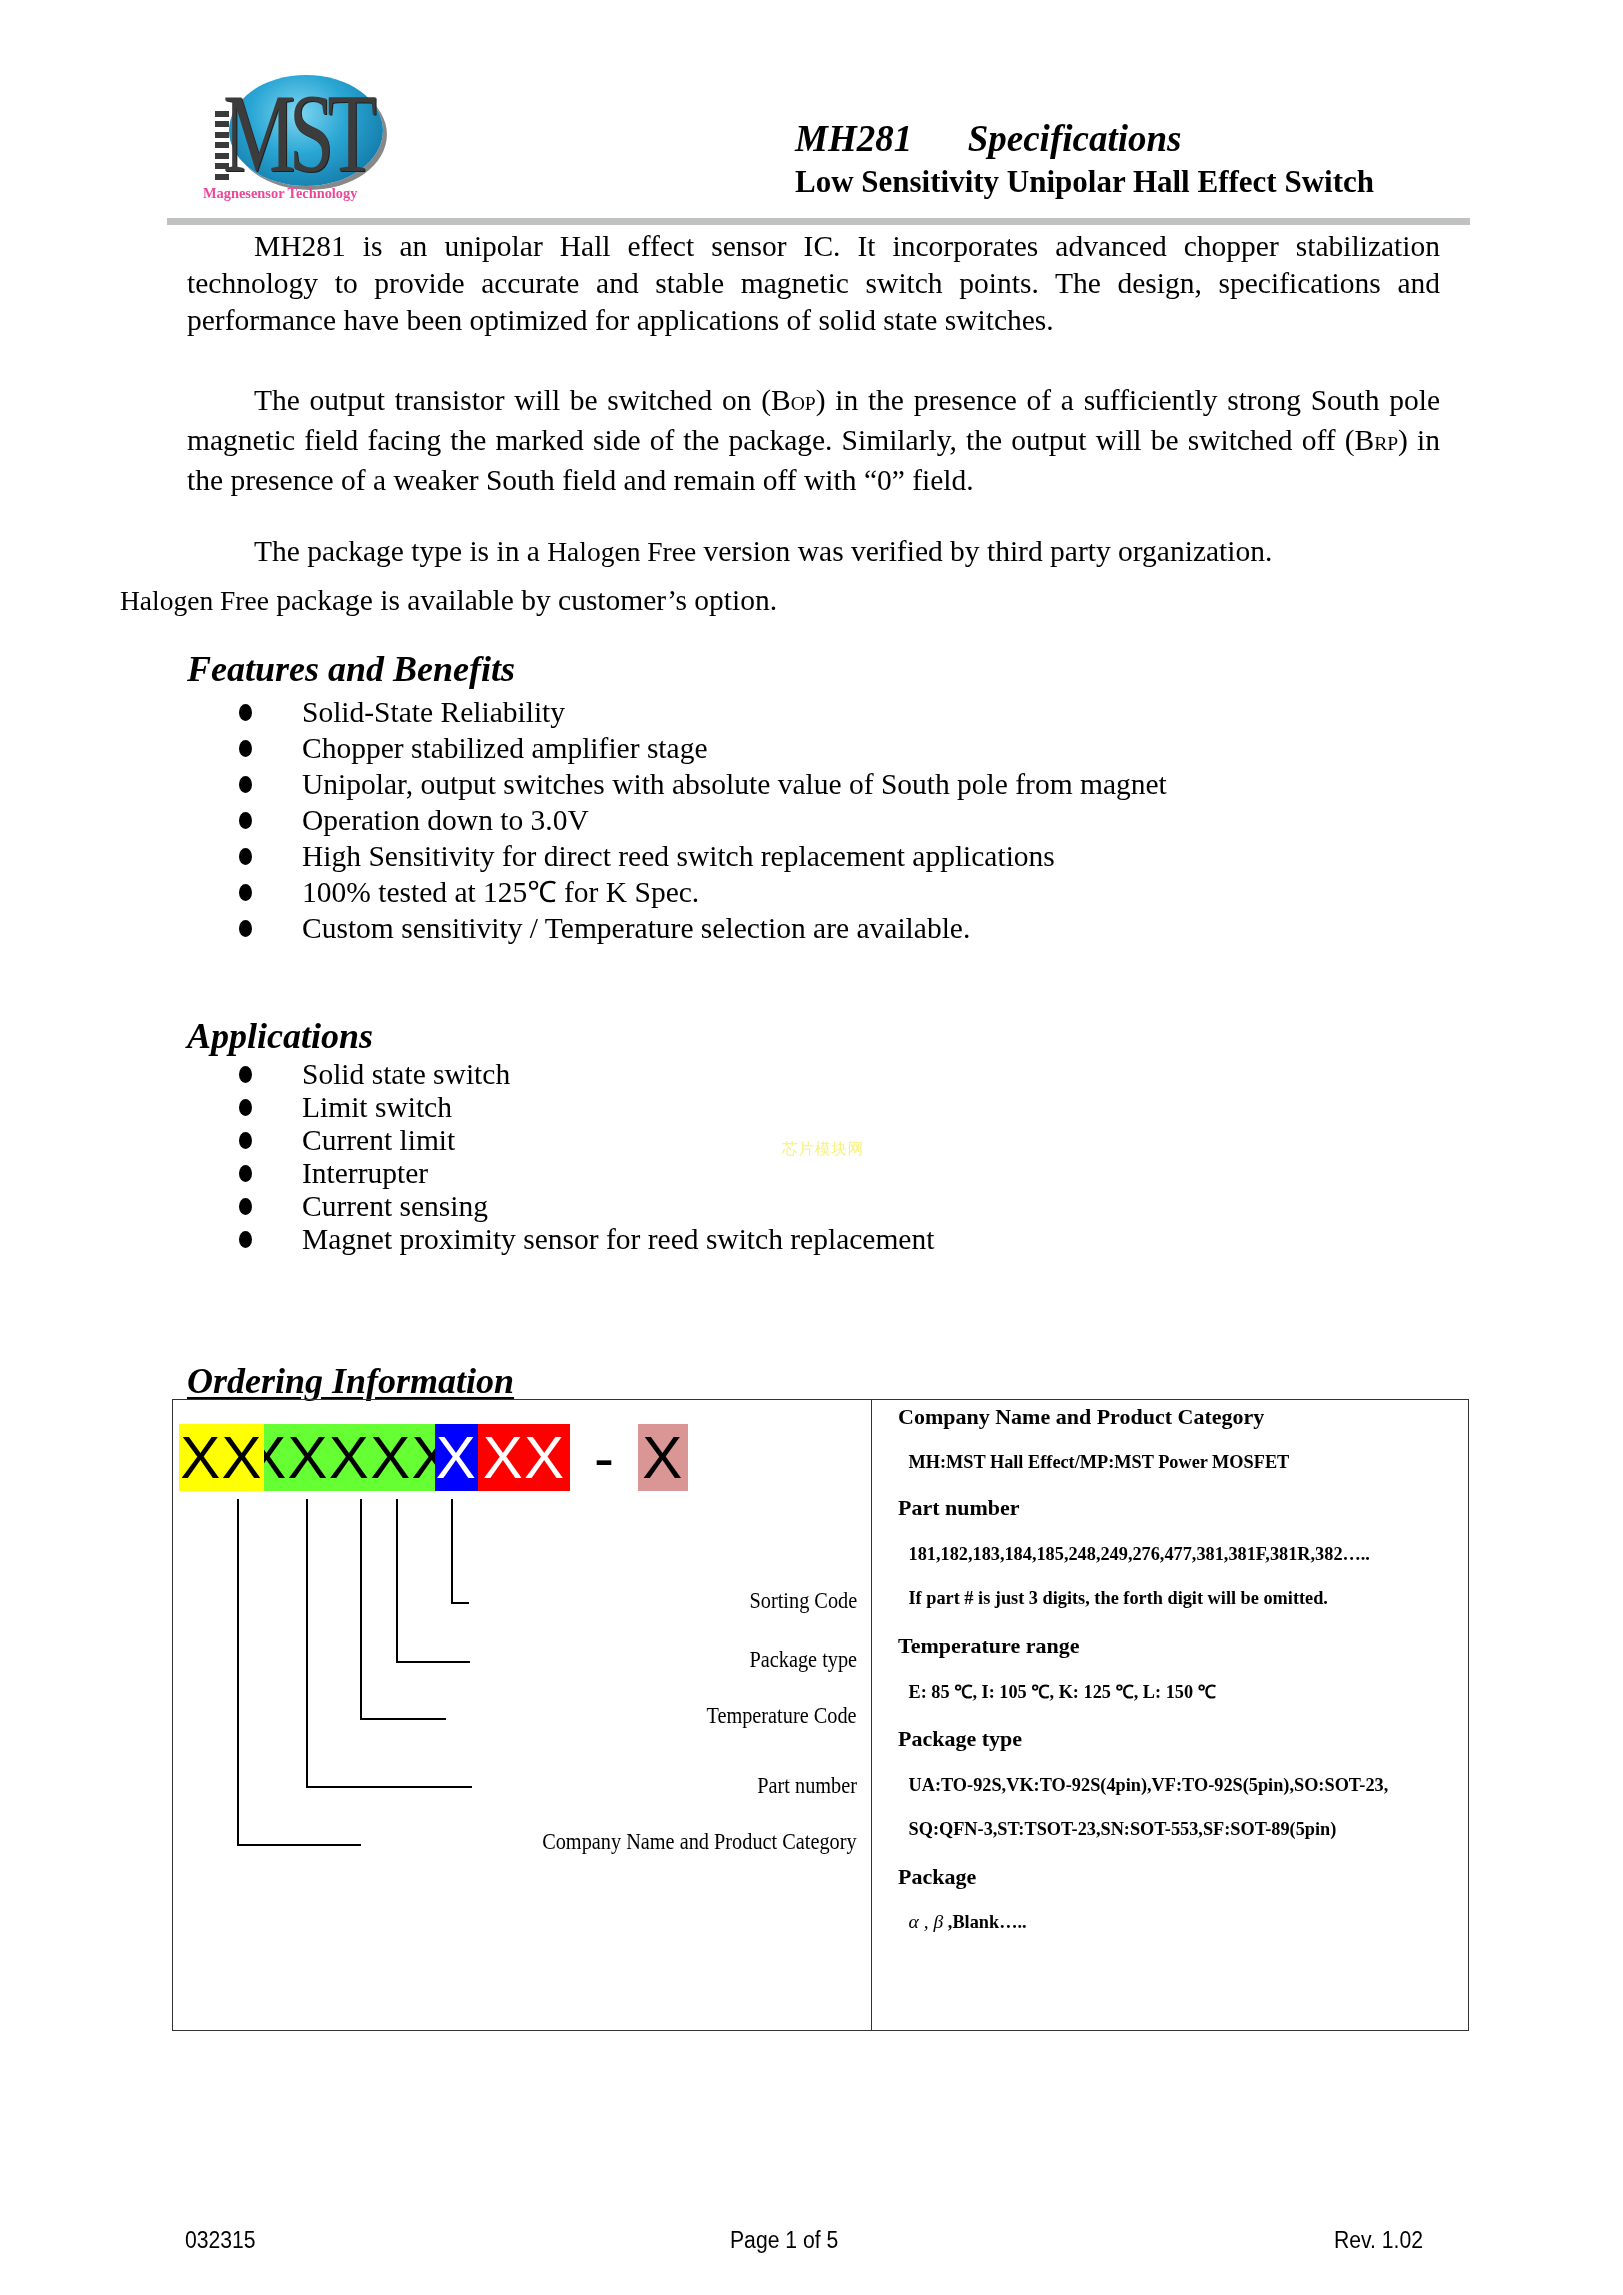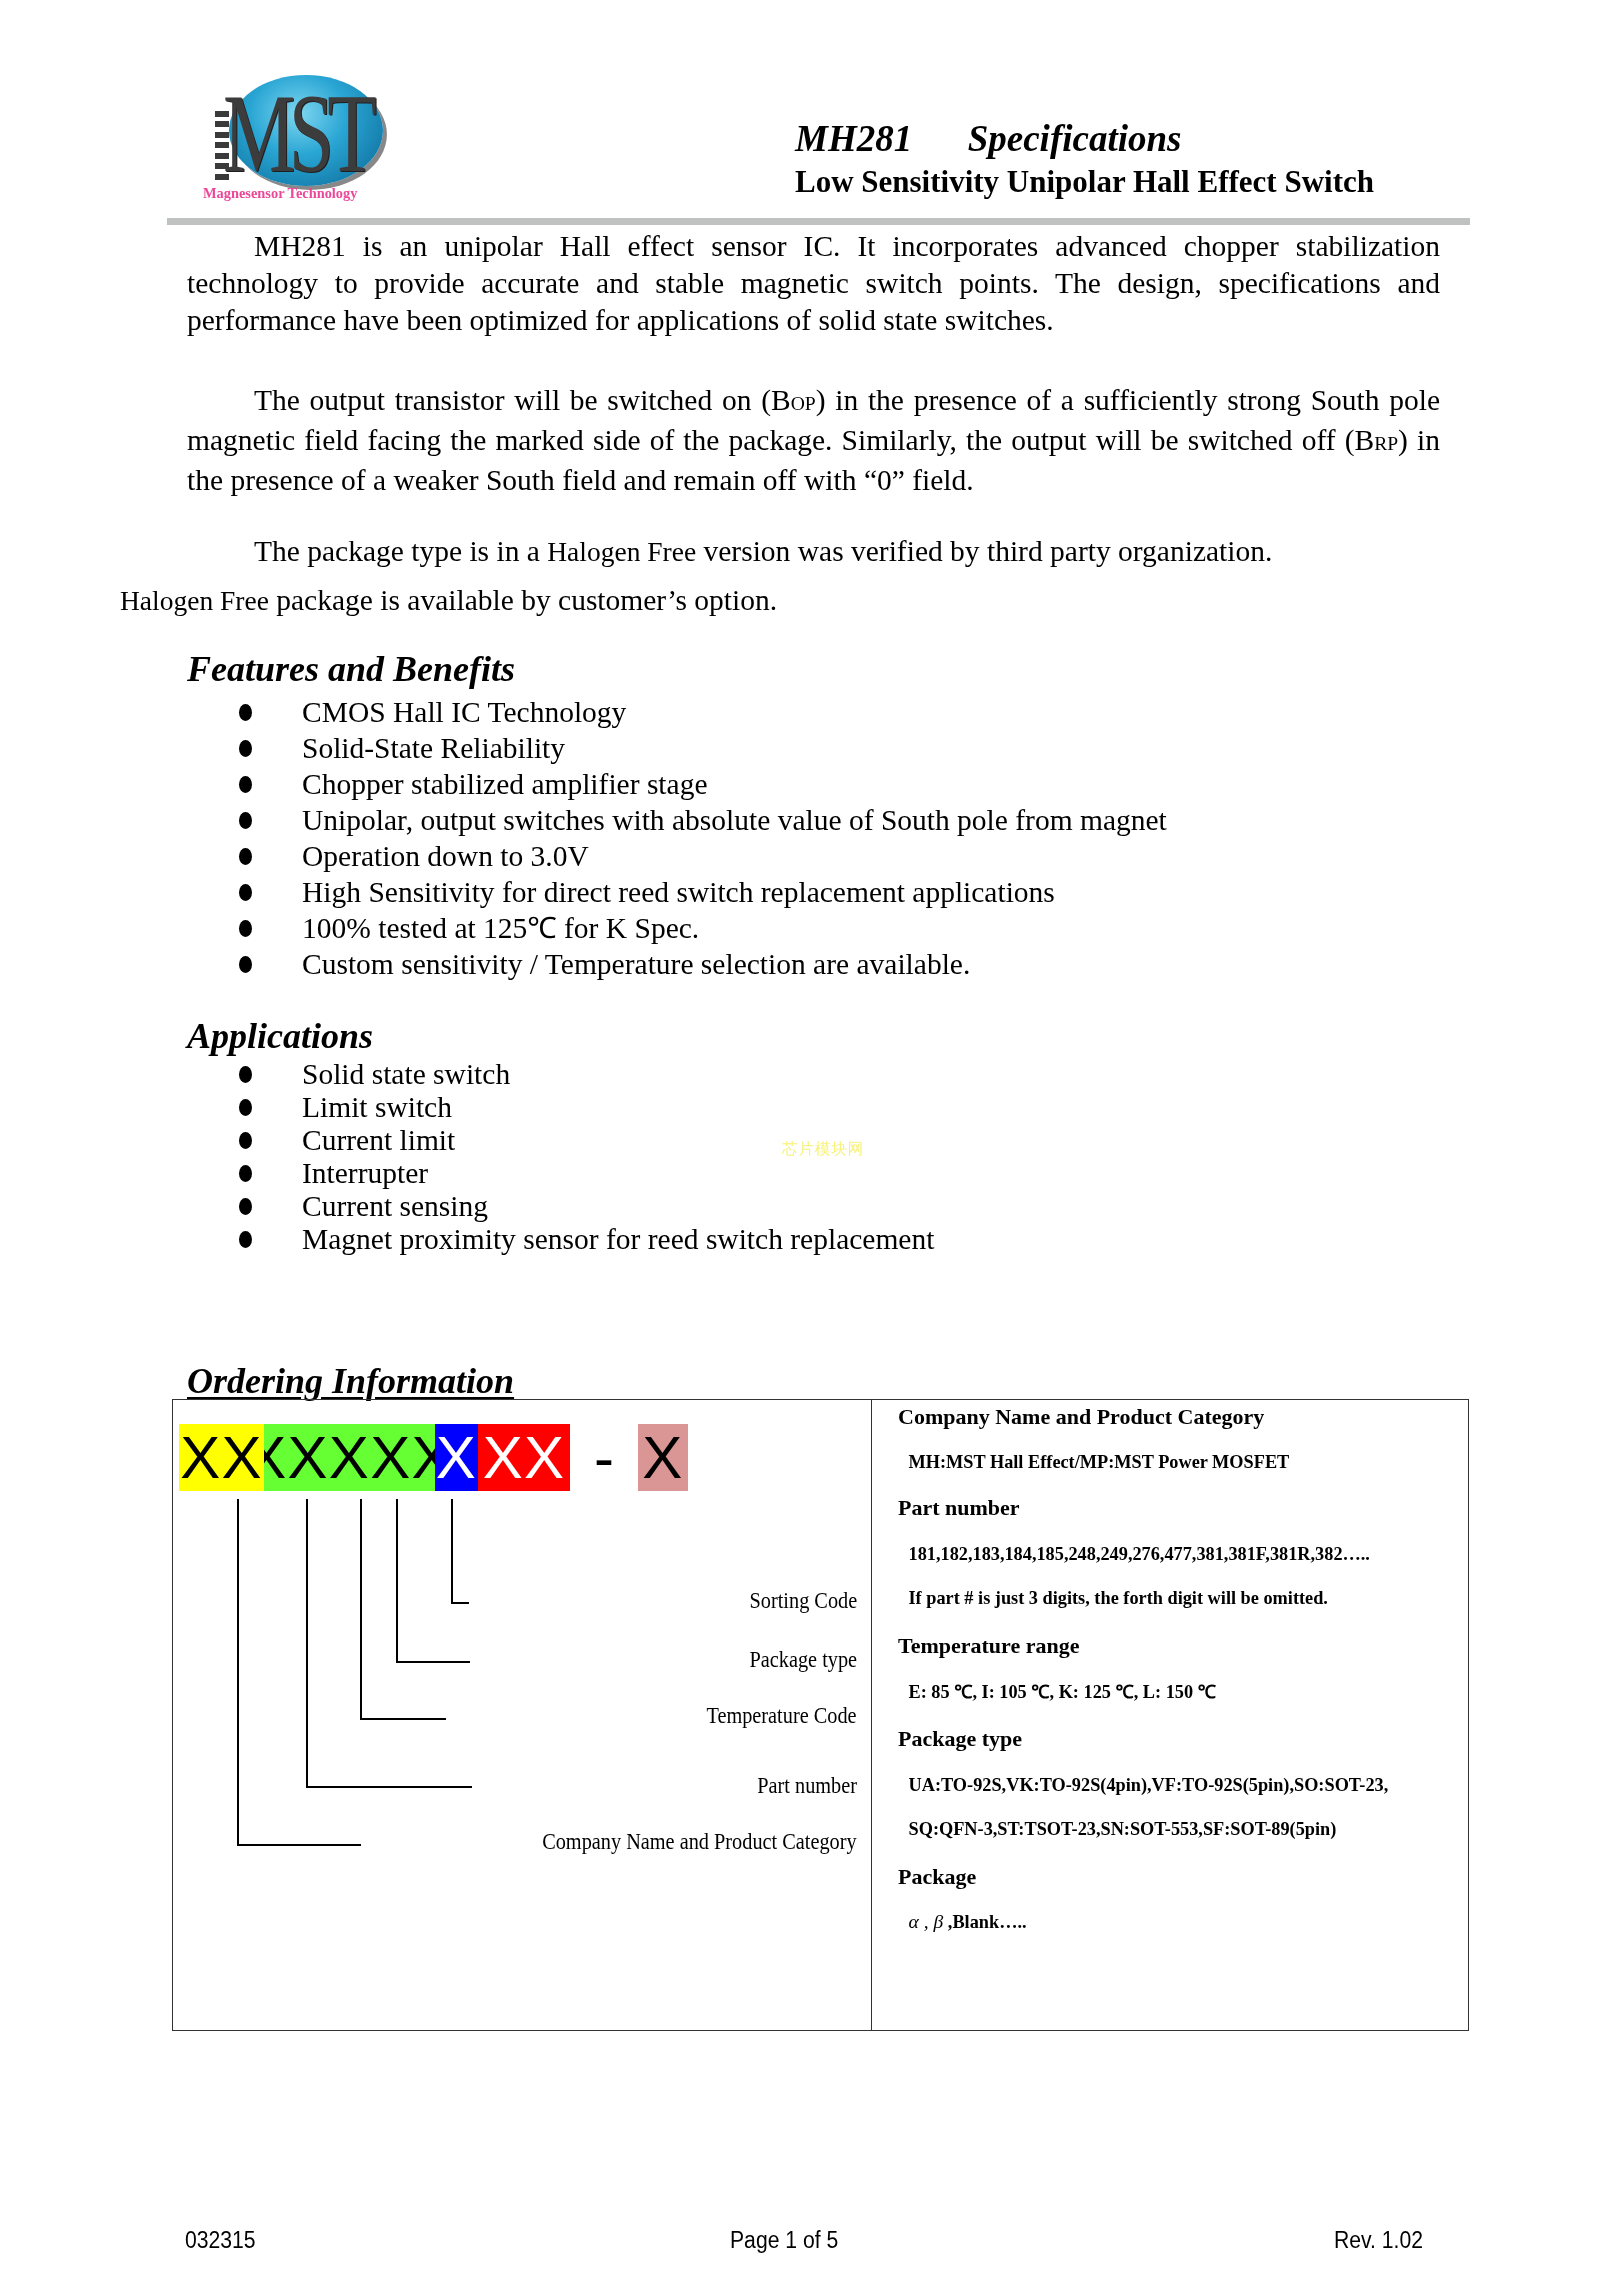--- a/index.html
+++ b/index.html
@@ -134,21 +134,20 @@
 <div class="abs header-rule"></div>
 
 <div class="abs para" style="top:228px;">MH281 is an unipolar Hall effect sensor IC. It incorporates advanced chopper stabilization technology to provide accurate and stable magnetic switch points. The design, specifications and performance have been optimized for applications of solid state switches.</div>
 
 <div class="abs para" style="top:382px;"><span>The output transistor will be switched on (B</span><sub class="sc">OP</sub><span>) in the presence of a sufficiently strong South pole magnetic field facing the marked side of the package. Similarly, the output will be switched off (B</span><sub class="sc">RP</sub><span>) in the presence of a weaker South field and remain off with “0” field.</span></div>
 
 <div class="abs para" style="top:527px; text-align:left; line-height:48px;"><span>The package type is in a </span><span class="sans-mix">Halogen Free</span><span> version was verified by third party organization.</span><br><span style="margin-left:-67px;" class="sans-mix">Halogen Free</span><span> package is available by customer’s option.</span></div>
 
 <div class="abs section-h" style="top:648px;">Features and Benefits</div>
 <ul class="abs bullets features">
-  <li>CMOS Hall IC Technology</li>
   <li>Solid-State Reliability</li>
   <li>Chopper stabilized amplifier stage</li>
   <li>Unipolar, output switches with absolute value of South pole from magnet</li>
   <li>Operation down to 3.0V</li>
   <li>High Sensitivity for direct reed switch replacement applications</li>
   <li>100% tested at 125℃  for K Spec.</li>
   <li>Custom sensitivity / Temperature selection are available.</li>
 </ul>
 
 <div class="abs section-h" style="top:1015px;">Applications</div>

